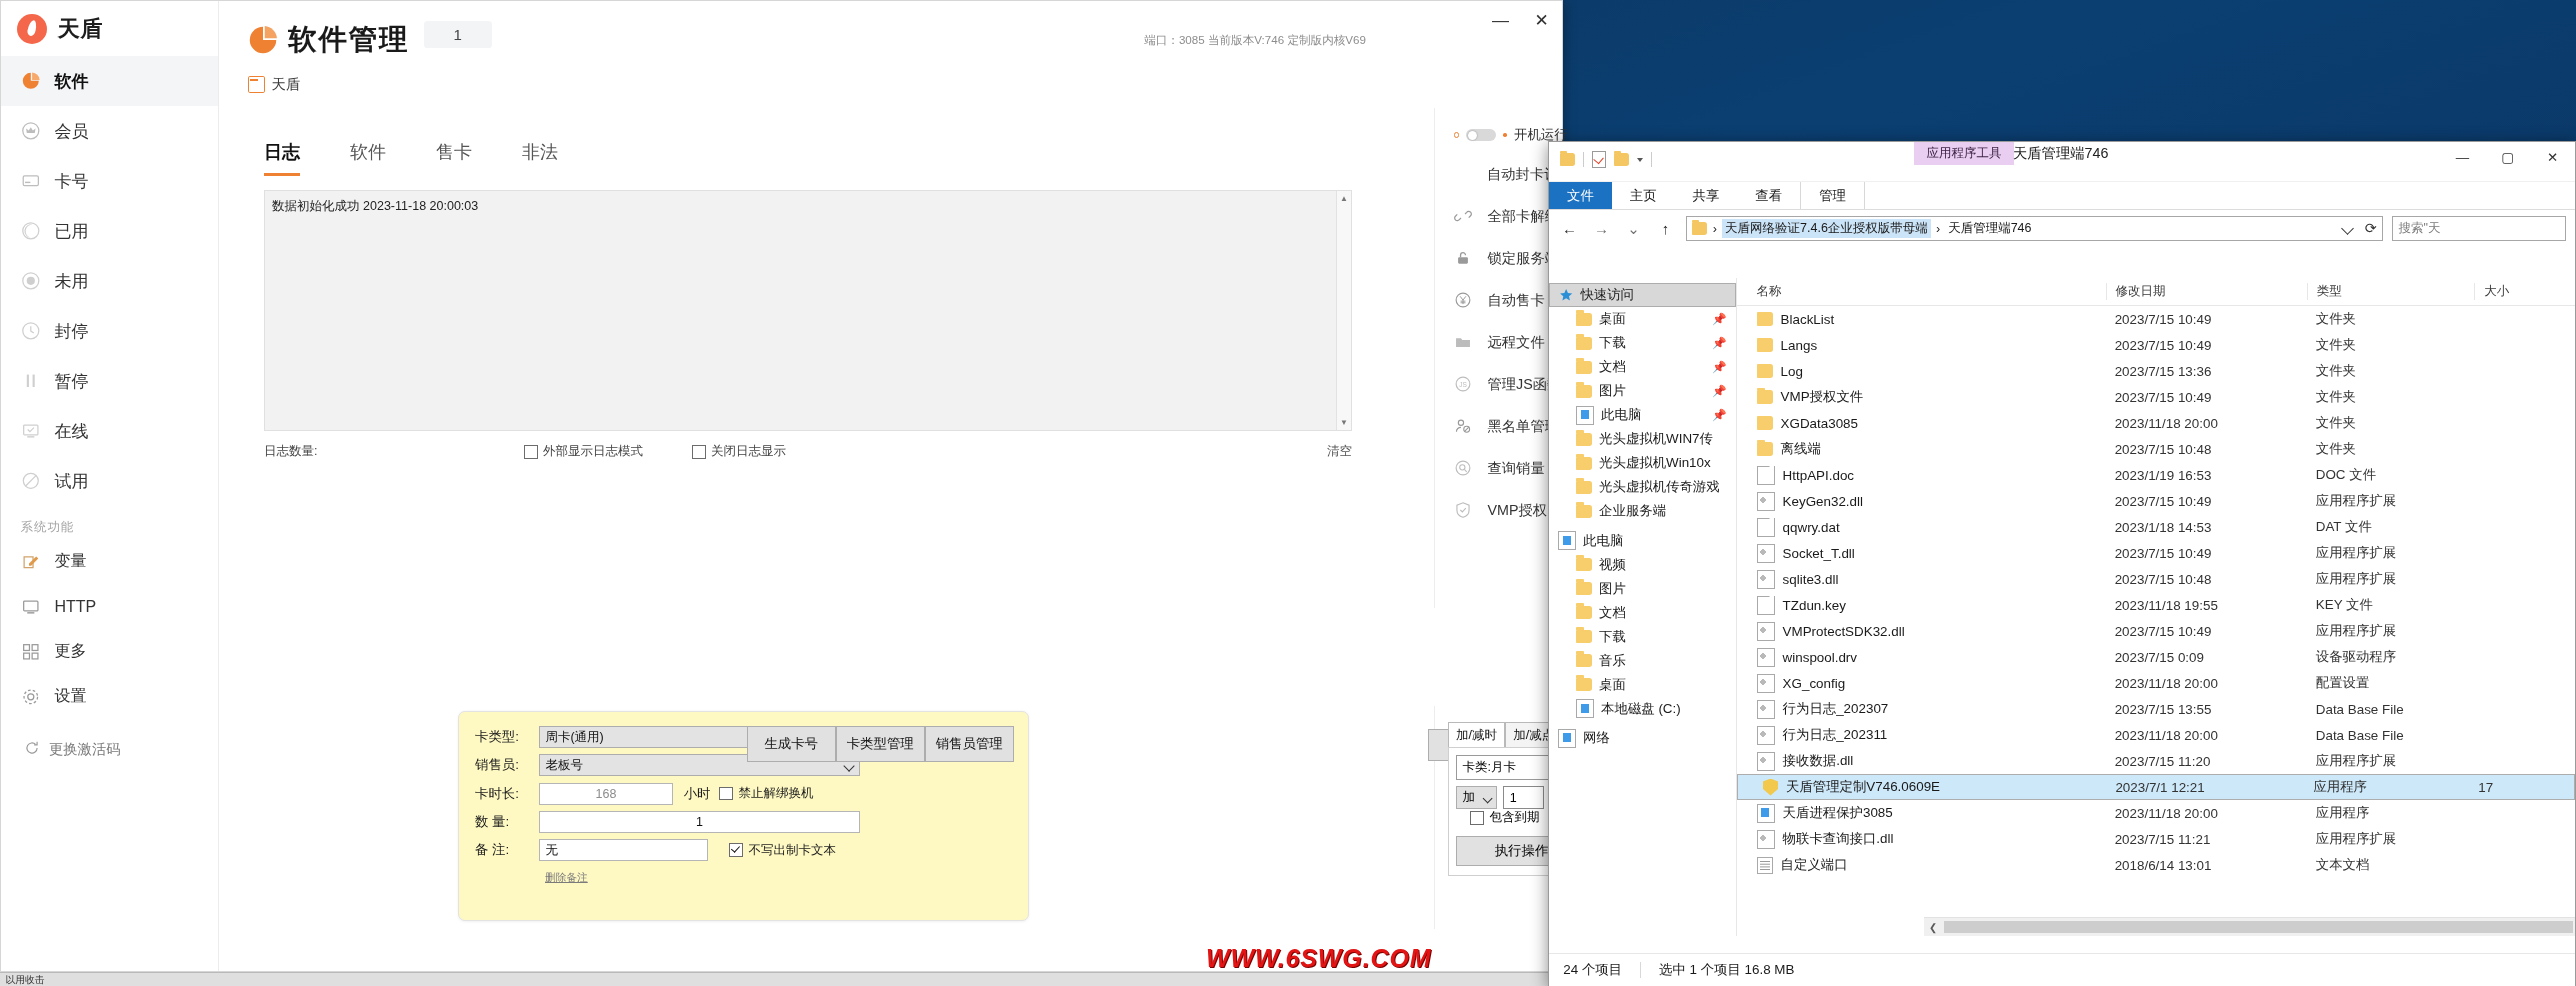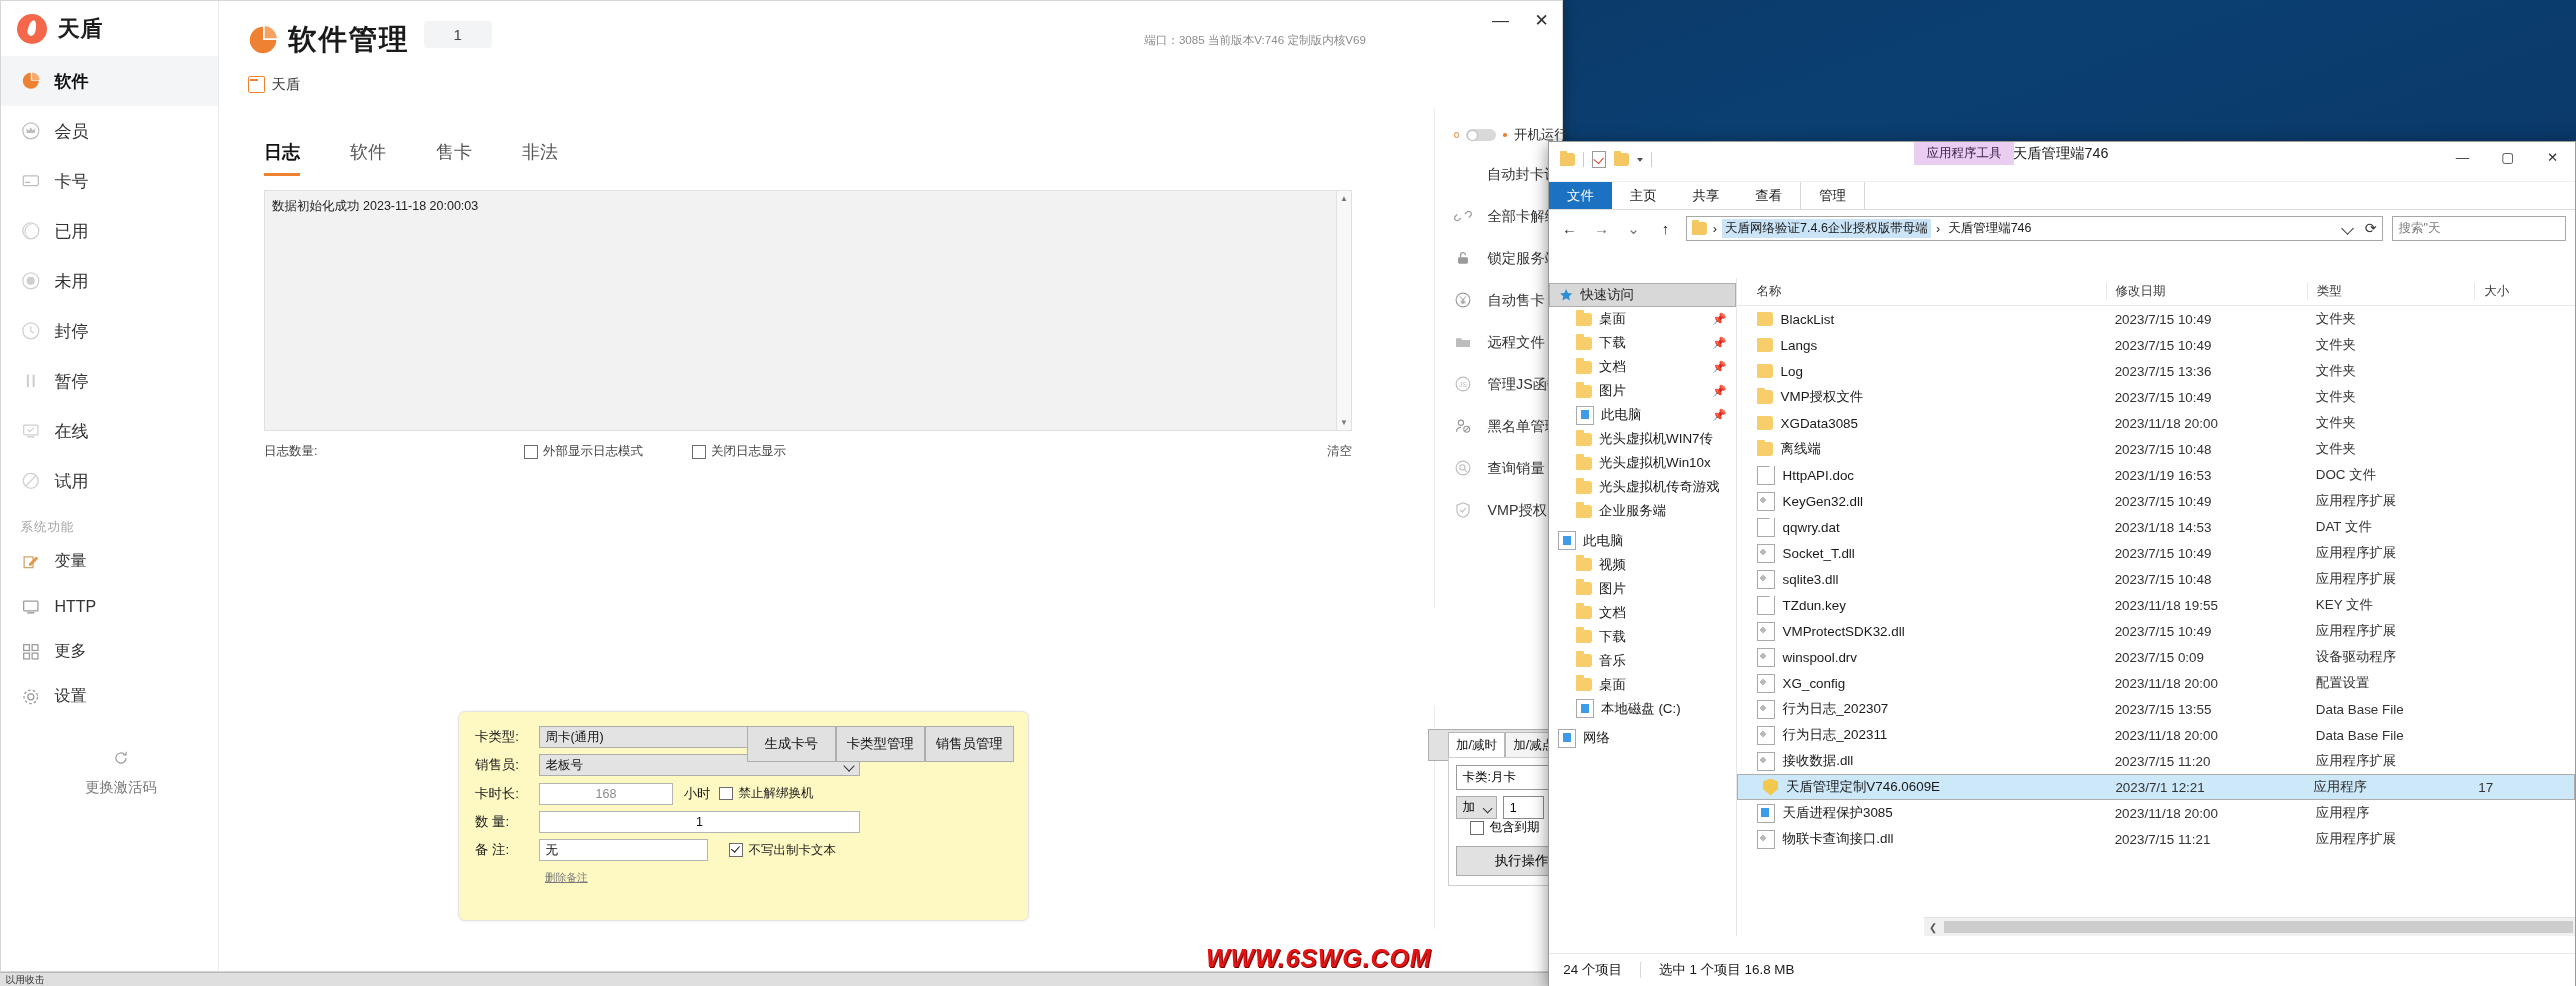--- a/index.html
+++ b/index.html
@@ -45,21 +45,21 @@
   .nav-item.active{background:#f4f5f7;color:#111;font-weight:bold;}
   .nav-item .ic{width:21.4px;height:21.4px;flex:none;display:flex;align-items:center;justify-content:center;}
   .nav-item .ic svg{display:block;}
   .nav-item.active .ic svg{color:#ef8133;}
   .nav-sect{
     font-size:12.5px;color:#a4a4a4;padding:12.5px 0 3.6px 19.6px;letter-spacing:0.9px;
   }
   .nav-item.small{height:45px;font-size:16px;}
   .relink{
     display:flex;align-items:center;gap:9px;
-    font-size:14.3px;color:#7a7a7a;padding-left:23px;margin-top:31px;flex-direction:column;
+    font-size:14.3px;color:#7a7a7a;padding-left:23px;margin-top:21px;
   }
   
   #winctl{position:absolute;right:0;top:0;display:flex;height:39px;}
   #winctl div{width:41px;height:39px;display:flex;align-items:center;justify-content:center;font-size:17px;color:#333;}
   
   #content{position:absolute;left:218px;top:0;right:0;bottom:0;}
   .page-head{padding:19.6px 0 0 28.5px;display:flex;align-items:flex-start;}
   .page-title{display:flex;align-items:center;gap:10.7px;}
   .pie-ic{width:30px;height:30px;flex:none;}
   .page-title h1{margin:0;font-size:28.5px;font-weight:bold;color:#1a1a1a;letter-spacing:1.8px;}
@@ -138,21 +138,20 @@
   
   .saveblock{position:absolute;left:1200px;top:728px;width:143px;text-align:center;}
   .saveblock .btn{width:125px;height:32px;margin:0 auto;}
   .saveblock .lk{display:block;margin-top:7.1px;font-size:11.6px;color:#6b6b6b;text-decoration:underline;}
   
   .addsub{position:absolute;left:1229px;top:721px;width:147px;}
   .astabs{display:flex;}
   .astab{
     font-size:12.5px;color:#111;padding:3.6px 7.1px;border:0.9px solid #b9b9b9;border-bottom:none;
     background:#f4f4f4;
-    margin-top:10px;
   }
   .astab.active{background:#fff;font-weight:normal;}
   .asbody{border:0.9px solid #cfcfcf;padding:7.1px 7.1px 9px 7.1px;background:#fff;}
   .assel{
     height:23px;border:0.9px solid #9a9a9a;background:#fff;display:flex;align-items:center;
     padding:0 5.4px;font-size:12.5px;position:relative;
   }
   .assel .cv{position:absolute;right:6.2px;top:7.1px;width:7.1px;height:7.1px;border:solid #333;border-width:0 1.4px 1.4px 0;transform:rotate(45deg);}
   .asrow{display:flex;align-items:center;gap:6.2px;margin-top:6.2px;font-size:12.5px;}
   .asmini{width:41px;height:23px;background:#e1e1e1;border:0.9px solid #adadad;display:flex;align-items:center;padding-left:5.4px;position:relative;box-sizing:border-box;font-size:12.5px;}
@@ -953,20 +952,29 @@
           </div>
           <div class="frow2">
             <div class="cell c-name">
               <span class="fi dll"></span>
               <span>物联卡查询接口.dll</span>
             </div>
             <div class="cell c-date">2023/7/15 11:21</div>
             <div class="cell c-type">应用程序扩展</div>
             <div class="cell c-size"></div>
           </div>
+          <div class="frow2">
+            <div class="cell c-name">
+              <span class="fi txt"></span>
+              <span>自定义端口</span>
+            </div>
+            <div class="cell c-date">2018/6/14 13:01</div>
+            <div class="cell c-type">文本文档</div>
+            <div class="cell c-size"></div>
+          </div>
         </div>
       <div class="hscroll">
         <div class="ha">❮</div>
         <div class="hb"></div>
       </div>
     </div>
   </div>
 
   <div class="ex-status">
     <span>24 个项目</span>

